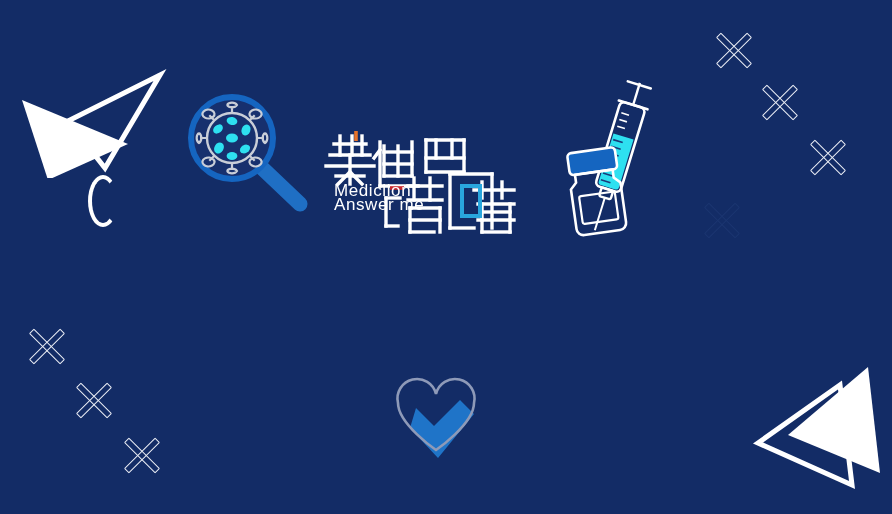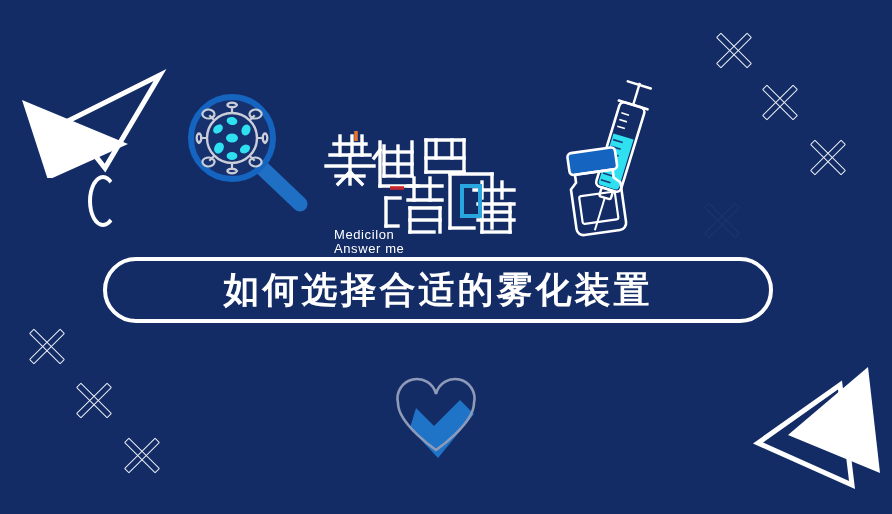--- a/index.html
+++ b/index.html
@@ -64,25 +64,24 @@
     left: 322px;
     top: 128px;
     width: 196px;
     height: 108px;
   }
   .logo-en {
     position: absolute;
     left: 12px;
     top: 56px;
     color: #ffffff;
-    font-size: 13px;
+    font-size: 17px;
     line-height: 14px;
     letter-spacing: .6px;
     font-family: "Liberation Sans", sans-serif;
-    margin-top: 44px;
   }
   .logo-en div { white-space: nowrap; }
 
   
   .pill {
     position: absolute;
     left: 103px;
     top: 257px;
     width: 670px;
     height: 66px;
@@ -322,17 +321,14 @@
       <polygon points="34,38 52,56 78,30 92,44 56,88 28,58" fill="#1f74c8"></polygon>
 
       <path d="M54 80
                C 54 80, 16 54, 16 33
                A 17 17 0 0 1 54 24
                A 17 17 0 0 1 92 33
                C 92 54, 54 80, 54 80 Z" fill="none" stroke="#8e9ab8" stroke-width="2.6"></path>
     </svg>
   </div>
 
-  <div class="pill">
-    <span class="pill-text">如何选择合适的雾化装置</span>
-  </div>
 
 </div>
 
 </body></html>

